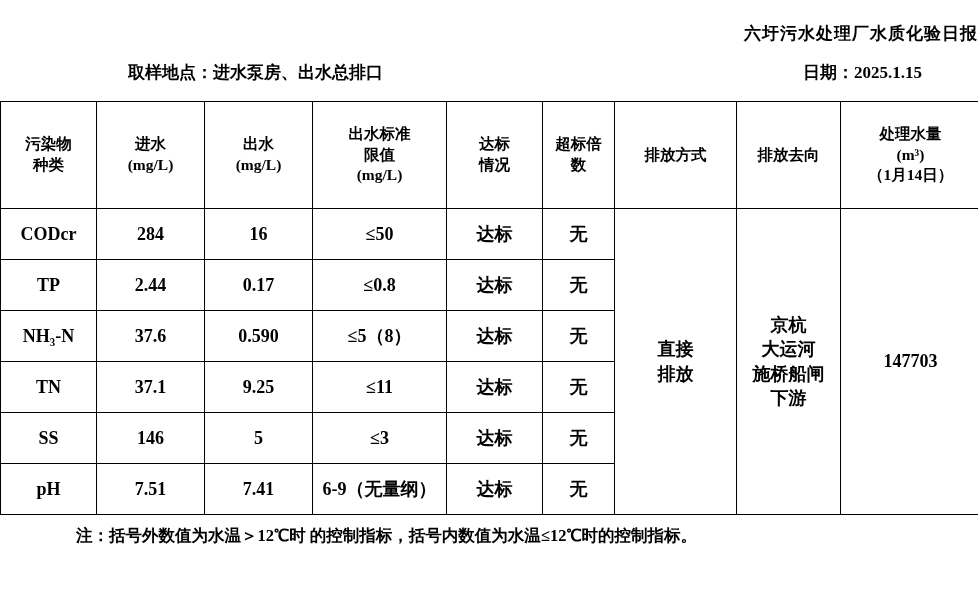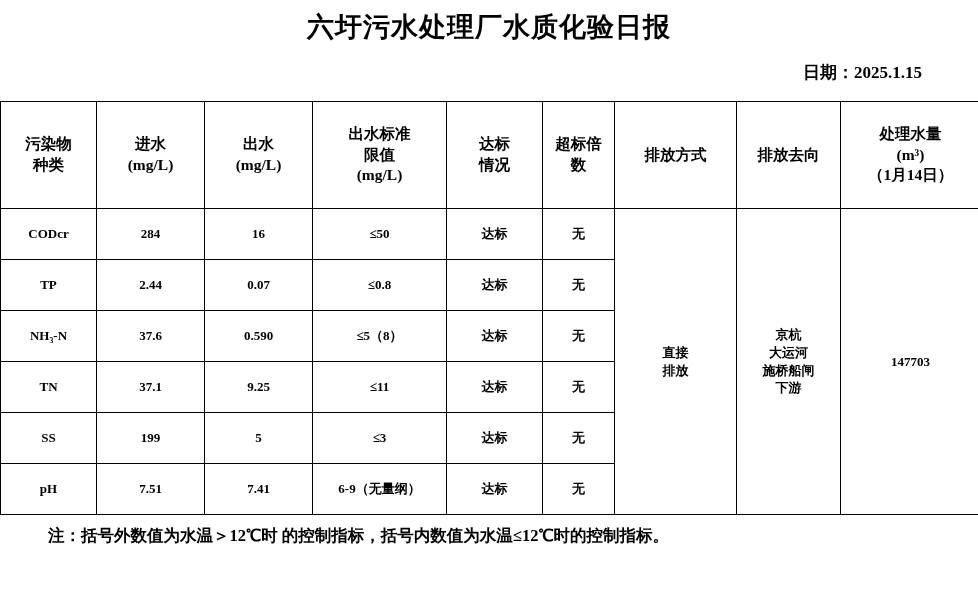--- a/index.html
+++ b/index.html
@@ -14,25 +14,25 @@
     color: #000000;
     overflow: hidden;
   }
   .page {
     position: relative;
     width: 978px;
     height: 605px;
     box-sizing: border-box;
   }
   .title {
-    text-align: center;
-    font-size: 27px;
+    text-align: right;
+    font-size: 17px;
     font-weight: bold;
     letter-spacing: 1px;
-    margin-top: 9px;
+    margin-top: 22px;
     font-family: "Liberation Serif", serif;
   }
   .subhead {
     position: relative;
     margin-top: 16px;
     height: 26px;
     font-size: 17px;
     font-weight: bold;
   }
   .subhead .location {
@@ -50,21 +50,21 @@
   table.report {
     border-collapse: collapse;
     margin: 14px auto 0 auto;
     width: 860px;
     table-layout: fixed;
   }
   table.report td, table.report th {
     border: 1px solid #000000;
     text-align: center;
     vertical-align: middle;
-    font-size: 13px;
+    font-size: 18px;
     font-weight: bold;
     padding: 0;
     line-height: 1.35;
   }
   table.report thead td {
     height: 106px;
     font-size: 15.5px;
   }
   table.report tbody td {
     height: 50px;
@@ -80,34 +80,35 @@
   .col-dest { width: 104px; }
   .col-vol { width: 140px; }
   .big-num {
     font-size: 29px;
     font-weight: bold;
     font-family: "Liberation Serif", serif;
   }
   .stack span { display: block; text-align: center; }
   .note {
     margin: 10px 0 0 0;
-    padding-left: 48px;
+    padding-left: 76px;
     font-size: 16.5px;
     font-weight: bold;
     white-space: nowrap;
   }
 </style>
 </head>
 <body>
 
 <div class="page">
 
   <div class="title">六圩污水处理厂水质化验日报</div>
 
   <div class="subhead">
+    <div class="location">取样地点：进水泵房、出水总排口</div>
     <div class="date">日期：2025.1.15</div>
   </div>
 
   <table class="report">
     <colgroup>
       <col class="col-pollutant">
         <col class="col-in">
         <col class="col-out">
         <col class="col-std">
       <col class="col-meet">
@@ -172,21 +173,21 @@
           <span>京杭</span>
           <span>大运河</span>
           <span>施桥船闸</span>
           <span>下游</span>
         </td>
         <td rowspan="6" class="big-num">147703</td>
       </tr>
       <tr>
         <td>TP</td>
         <td>2.44</td>
-        <td>0.07</td>
+        <td>0.17</td>
         <td>≤0.8</td>
         <td>达标</td>
         <td>无</td>
       </tr>
       <tr>
         <td>NH₃-N</td>
         <td>37.6</td>
         <td>0.590</td>
         <td>≤5（8）</td>
         <td>达标</td>
@@ -195,21 +196,21 @@
       <tr>
         <td>TN</td>
         <td>37.1</td>
         <td>9.25</td>
         <td>≤11</td>
         <td>达标</td>
         <td>无</td>
       </tr>
       <tr>
         <td>SS</td>
-        <td>199</td>
+        <td>146</td>
         <td>5</td>
         <td>≤3</td>
         <td>达标</td>
         <td>无</td>
       </tr>
       <tr>
         <td>pH</td>
         <td>7.51</td>
         <td>7.41</td>
         <td>6-9（无量纲）</td>

